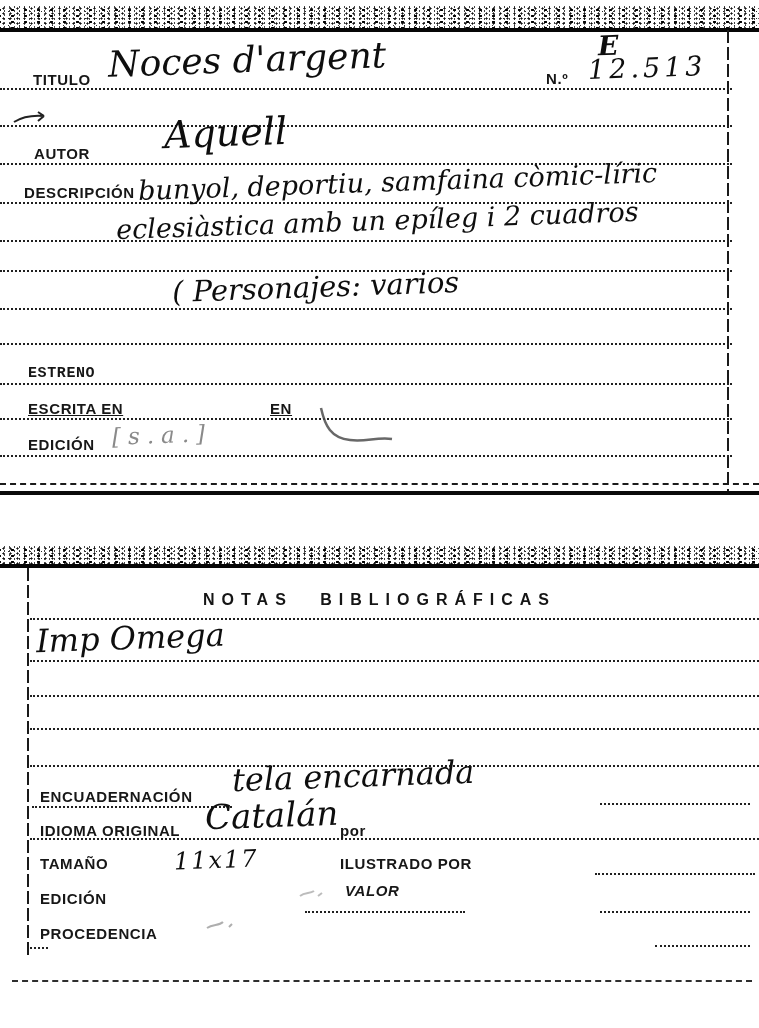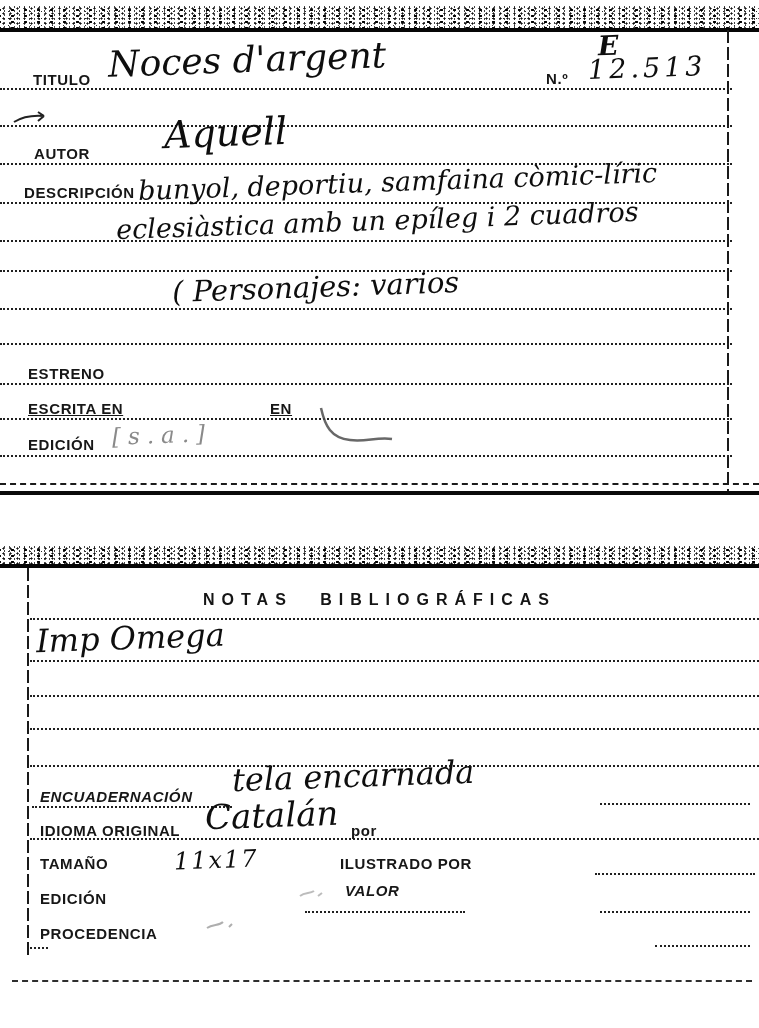--- a/index.html
+++ b/index.html
@@ -82,21 +82,21 @@
 
   <span class="label" style="left:34px;top:145px;">AUTOR</span>
   <span class="hand" style="left:164px;top:114px;font-size:38px;">Aquell</span>
 
   <span class="label" style="left:24px;top:184px;">DESCRIPCIÓN</span>
   <span class="hand" style="left:138px;top:168px;font-size:27px;">bunyol, deportiu, samfaina còmic-líric</span>
   <span class="hand" style="left:116px;top:207px;font-size:27px;">eclesiàstica amb un epíleg i 2 cuadros</span>
 
   <span class="hand" style="left:172px;top:273px;font-size:29px;">( Personajes: varios</span>
 
-  <span class="label" style="left:28px;top:365px;">ESTRENO</span>
+  <span class="label" style="left:28px;top:365px;font-family:Liberation Mono, monospace;">ESTRENO</span>
   <span class="label" style="left:28px;top:400px;text-decoration:underline;">ESCRITA EN</span>
   <span class="label" style="left:270px;top:400px;text-decoration:underline;">EN</span>
 
   <span style="position:absolute;left:318px;top:406px;">
     <svg width="78" height="44" viewBox="0 0 78 44">
         <path d="M3,2 C7,20 13,32 32,34 C48,36 58,31 74,33" stroke="#4d4d4d" stroke-width="2.5" fill="none" opacity="0.85"></path>
       </svg>
   </span>
 
   <span class="label" style="left:28px;top:436px;">EDICIÓN</span>
@@ -117,26 +117,26 @@
   <div class="rule-dot" style="left:30px;top:838px;width:729px;"></div>
   <div class="rule-dot" style="left:595px;top:873px;width:160px;"></div>
   <div class="rule-dot" style="left:305px;top:911px;width:160px;"></div>
   <div class="rule-dot" style="left:600px;top:911px;width:150px;"></div>
   <div class="rule-dot" style="left:30px;top:947px;width:18px;"></div>
   <div class="rule-dot" style="left:655px;top:945px;width:95px;"></div>
   <div class="rule-dash" style="left:12px;top:980px;width:740px;border-bottom-color:#2e2e2e;"></div>
 
   <span class="hand" style="left:36px;top:622px;font-size:32px;">Imp Omega</span>
 
-  <span class="label" style="left:40px;top:788px;font-style:italic;">ENCUADERNACIÓN</span>
+  <span class="label" style="left:40px;top:788px;">ENCUADERNACIÓN</span>
   <span class="hand" style="left:232px;top:760px;font-size:32px;">tela encarnada</span>
 
   <span class="label" style="left:40px;top:822px;">IDIOMA ORIGINAL</span>
   <span class="hand" style="left:205px;top:798px;font-size:34px;">Catalán</span>
-  <span class="label" style="left:351px;top:822px;">por</span>
+  <span class="label" style="left:340px;top:822px;">por</span>
 
   <span class="label" style="left:40px;top:855px;">TAMAÑO</span>
   <span class="hand" style="left:174px;top:848px;font-size:24px;letter-spacing:2px;">11x17</span>
   <span class="label" style="left:340px;top:855px;">ILUSTRADO POR</span>
 
   <span class="label" style="left:40px;top:890px;">EDICIÓN</span>
   <span class="label" style="left:345px;top:882px;font-style:italic;">VALOR</span>
 
   <span class="label" style="left:40px;top:925px;text-align:center;">PROCEDENCIA</span>
 

